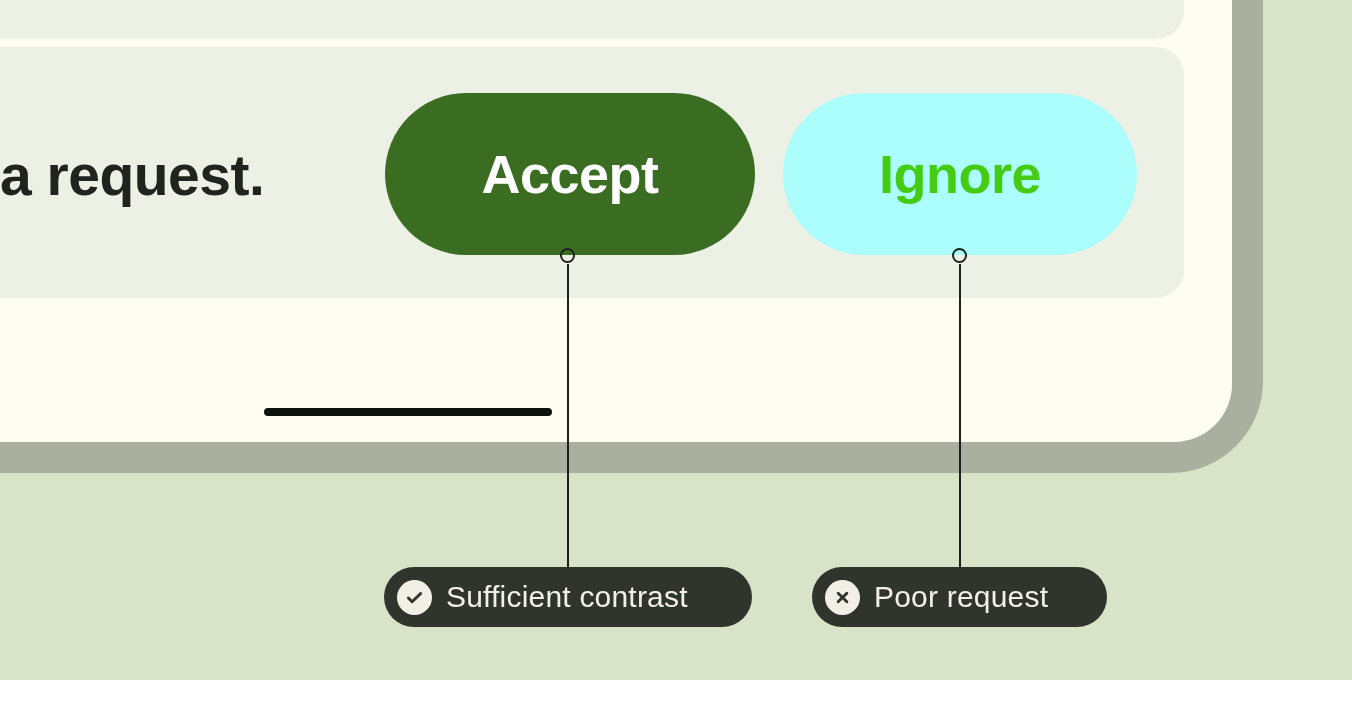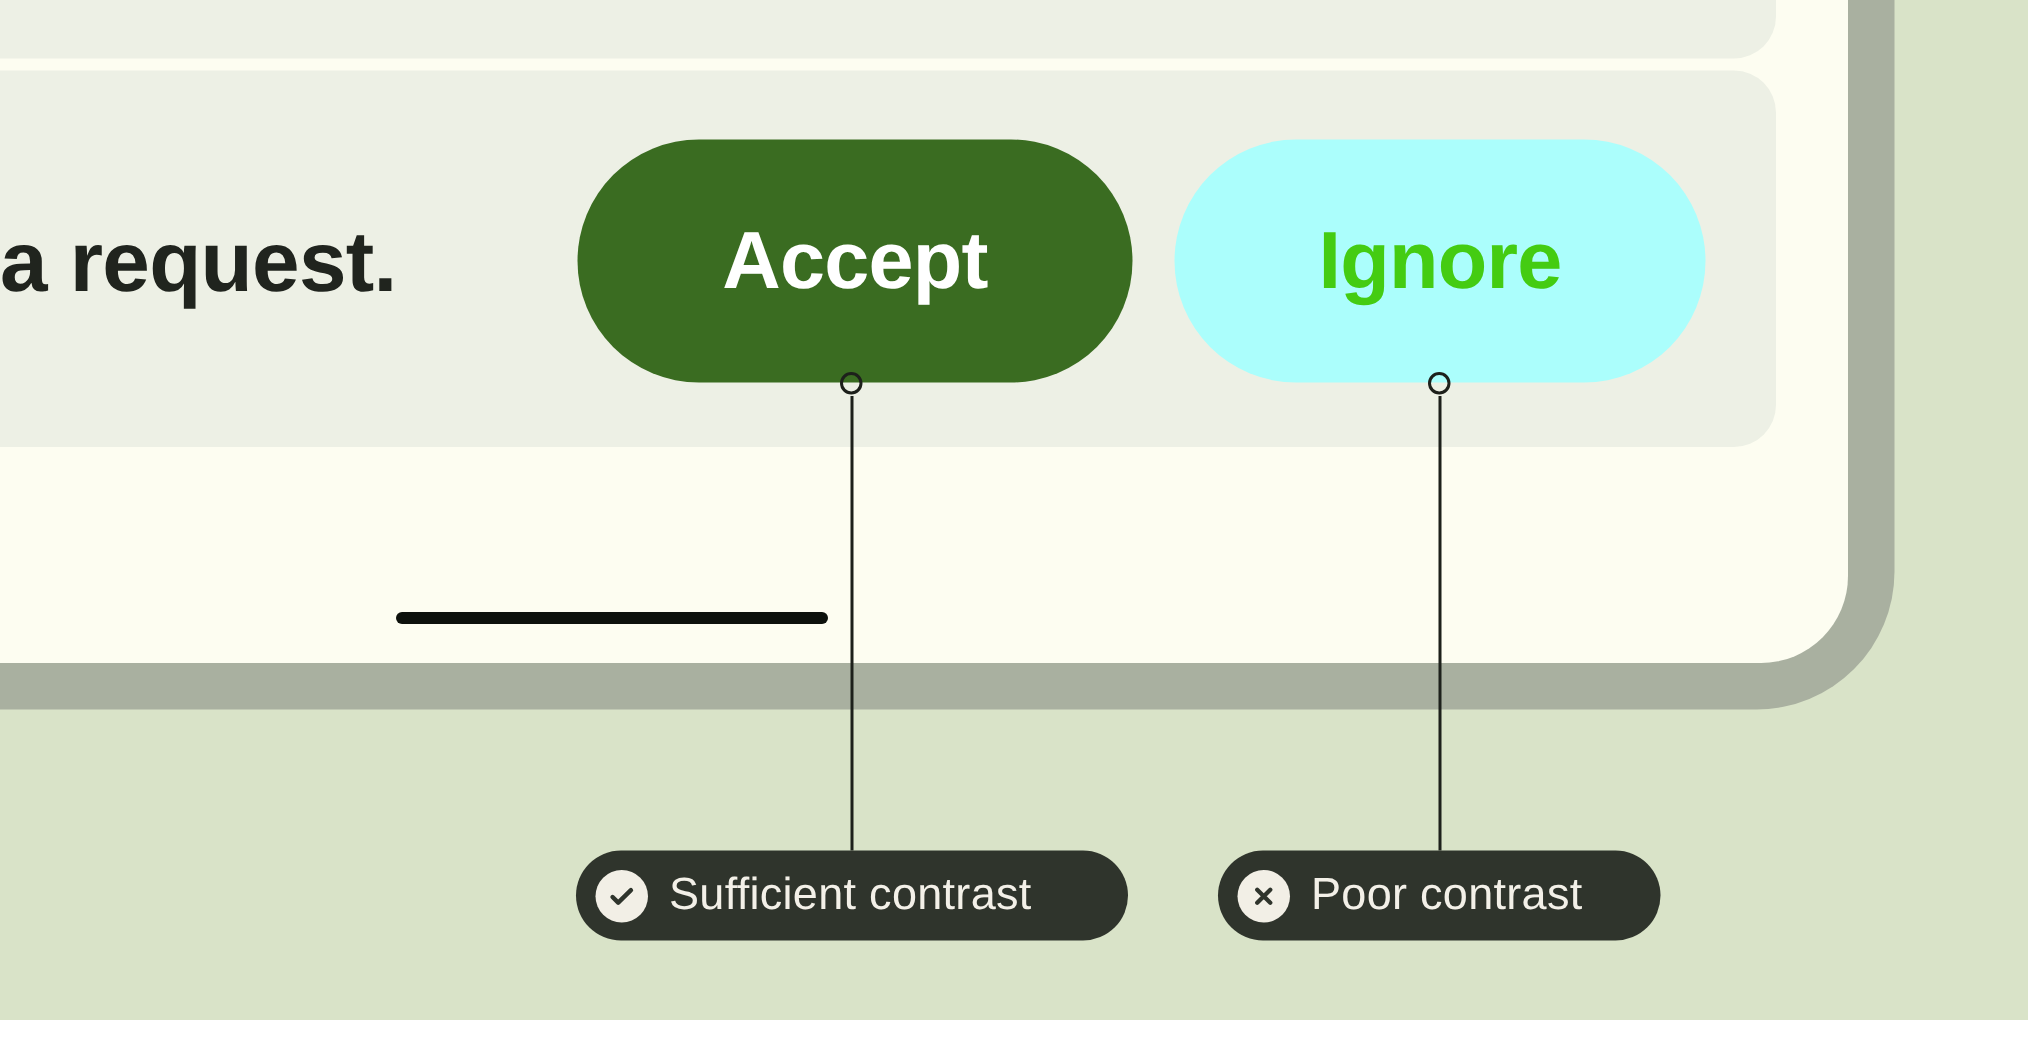--- a/index.html
+++ b/index.html
@@ -174,16 +174,16 @@
     </span>
     <span class="callout-text">Sufficient contrast</span>
   </div>
 
   <div class="callout callout-2">
     <span class="callout-icon">
       <svg width="19" height="19" viewBox="0 0 24 24" fill="none" stroke="currentColor" stroke-width="3.6" stroke-linecap="round" stroke-linejoin="round">
         <path d="M6.5 6.5l11 11M17.5 6.5l-11 11"></path>
       </svg>
     </span>
-    <span class="callout-text">Poor contrast</span>
+    <span class="callout-text">Poor request</span>
   </div>
 
 </div>
 
 </body></html>

